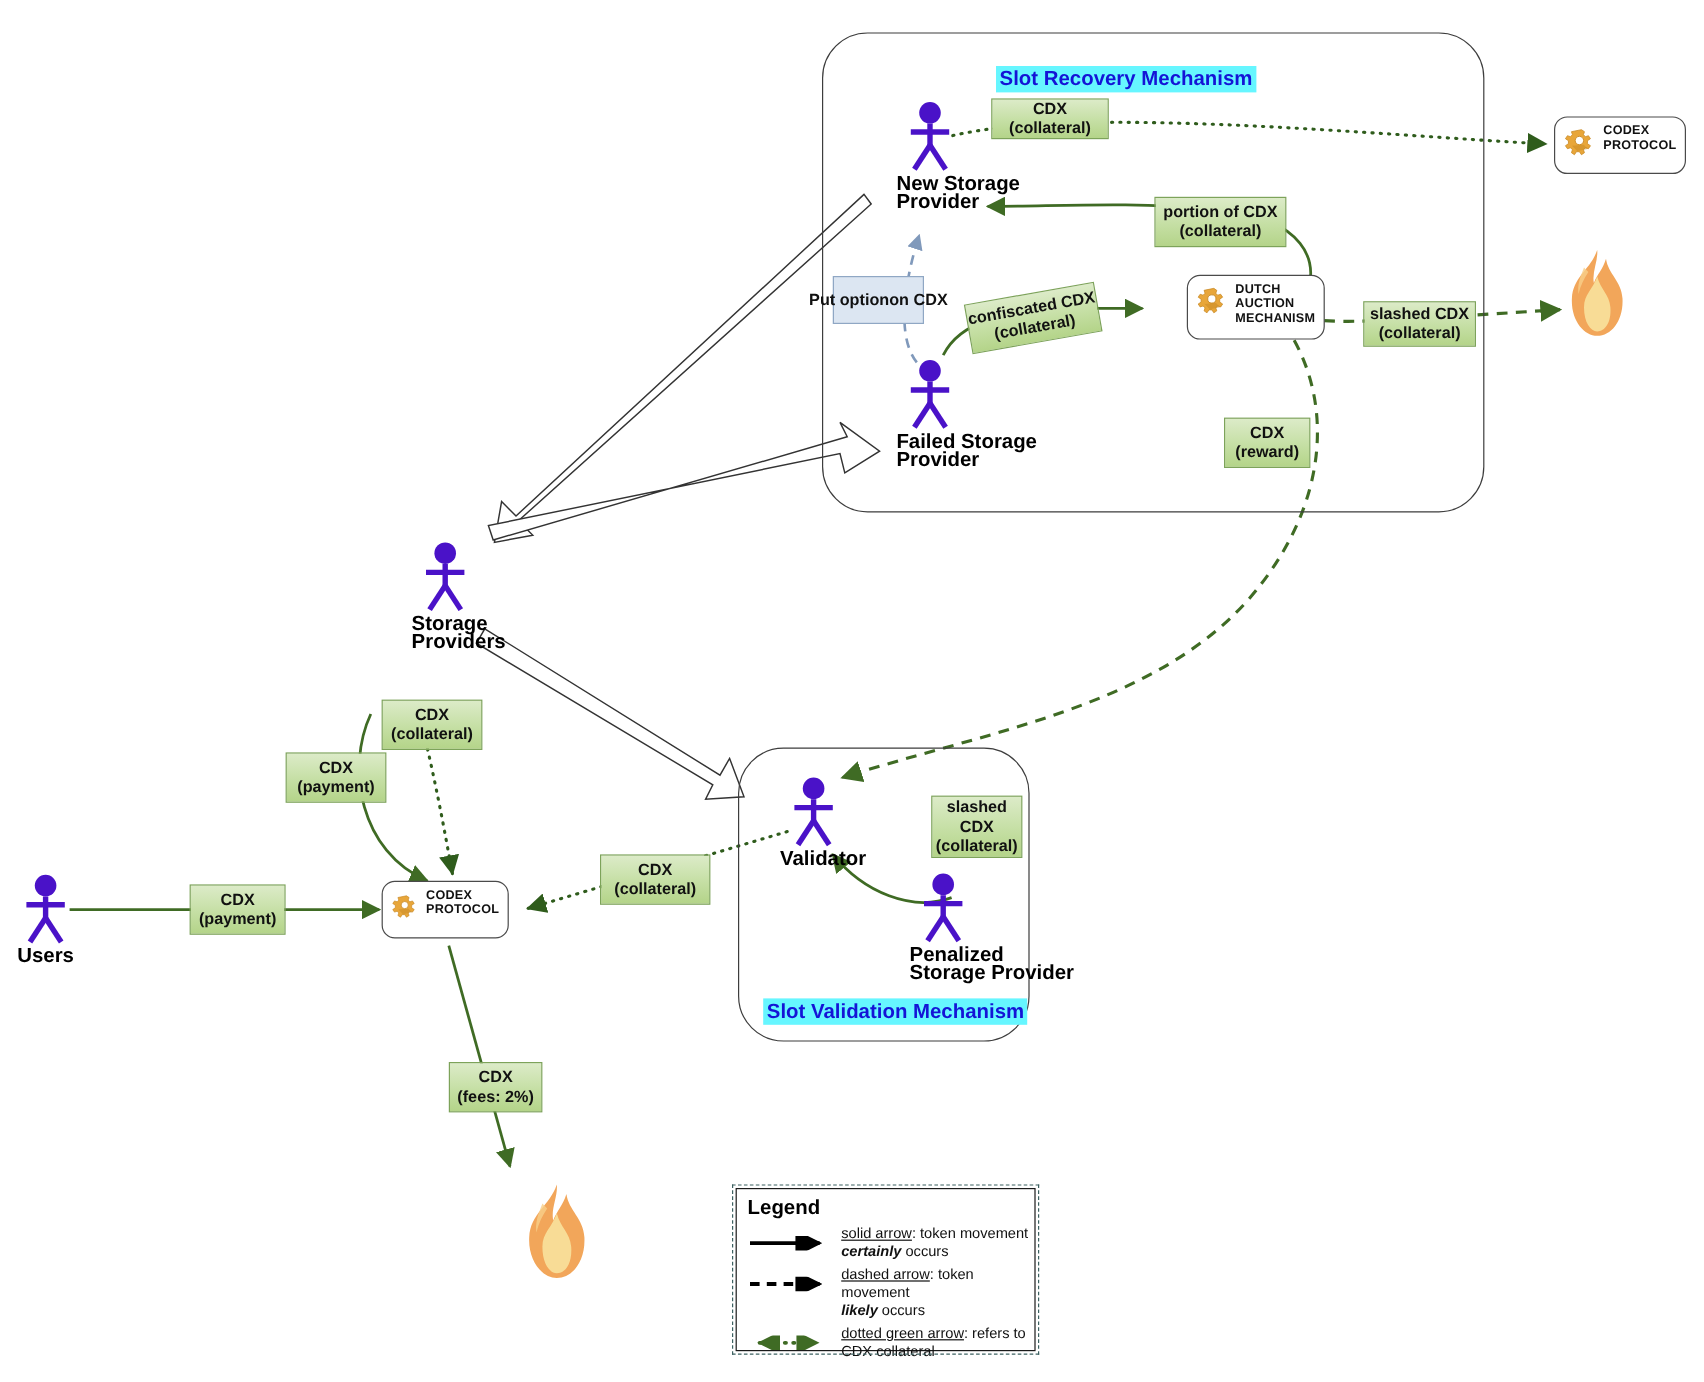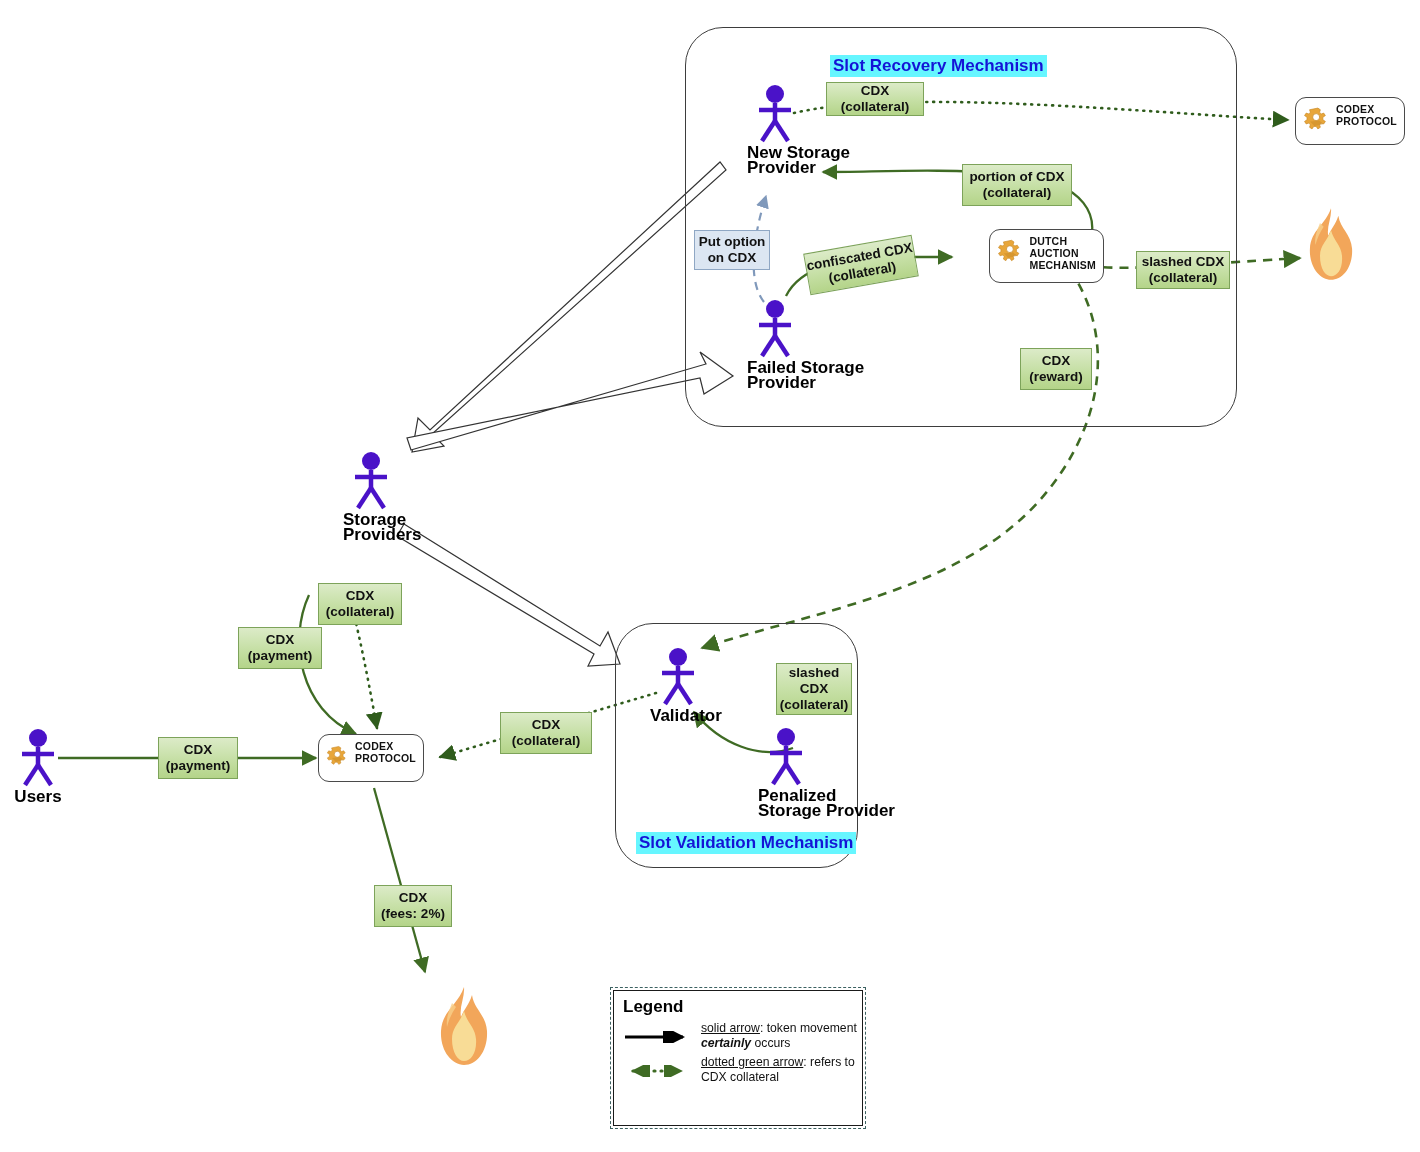--- a/index.html
+++ b/index.html
@@ -12,21 +12,21 @@
           background:linear-gradient(180deg,#dcebc8 0%,#c5dfa4 55%,#b4d489 100%);
           border:1px solid #7da35a;color:#111;font-weight:bold;font-size:13.5px;
           line-height:16px;text-align:center;display:flex;align-items:center;
           justify-content:center;flex-direction:column;padding:3px 6px;}
   .glabel span{display:block;white-space:nowrap;}
 
   
   .blabel{position:absolute;box-sizing:border-box;background:#dce6f2;
           border:1px solid #8fa7c4;color:#111;font-weight:bold;font-size:13.5px;
           line-height:16px;text-align:center;display:flex;align-items:center;
-          justify-content:center;flex-direction:column;padding:3px 5px;}
+          justify-content:center;flex-direction:row;padding:3px 5px;}
   .blabel span{display:block;white-space:nowrap;}
 
   
   .mechbox{position:absolute;box-sizing:border-box;border:1.3px solid #3d3d3d;
            border-radius:38px;background:transparent;}
   .mechtitle{position:absolute;background:#66f6ff;color:#1414d6;font-weight:bold;
              font-size:17px;line-height:20px;padding:1px 3px;white-space:nowrap;}
 
   
   .actor{position:absolute;width:56px;}
@@ -328,20 +328,31 @@
         <svg width="74" height="12" viewBox="0 0 74 12">
             <line x1="2" y1="6" x2="60" y2="6" stroke="#000" stroke-width="3.2" marker-end="url(#blk)"></line>
           </svg>
       </div>
       <div class="ltxt">
         <span class="u">solid arrow</span><span>: token movement </span><br>
         <span class="bi">certainly</span><span> occurs</span>
       </div>
     </div>
 
+    <div class="lrow">
+      <div class="lart">
+        <svg width="74" height="12" viewBox="0 0 74 12">
+            <line x1="2" y1="6" x2="60" y2="6" stroke="#000" stroke-width="3.2" stroke-dasharray="8,6" marker-end="url(#blk)"></line>
+          </svg>
+      </div>
+      <div class="ltxt">
+        <span class="u">dashed arrow</span><span>: token movement </span><br>
+        <span class="bi">likely</span><span> occurs</span>
+      </div>
+    </div>
 
     <div class="lrow">
       <div class="lart">
         <svg width="74" height="12" viewBox="0 0 74 12">
             <line x1="10" y1="6" x2="58" y2="6" stroke="#3f6b24" stroke-width="3.2" stroke-linecap="round" stroke-dasharray="1,6" marker-end="url(#gleg)" marker-start="url(#glegstart)"></line>
           </svg>
       </div>
       <div class="ltxt">
         <span class="u">dotted green arrow</span><span>: refers to CDX collateral</span>
       </div>

